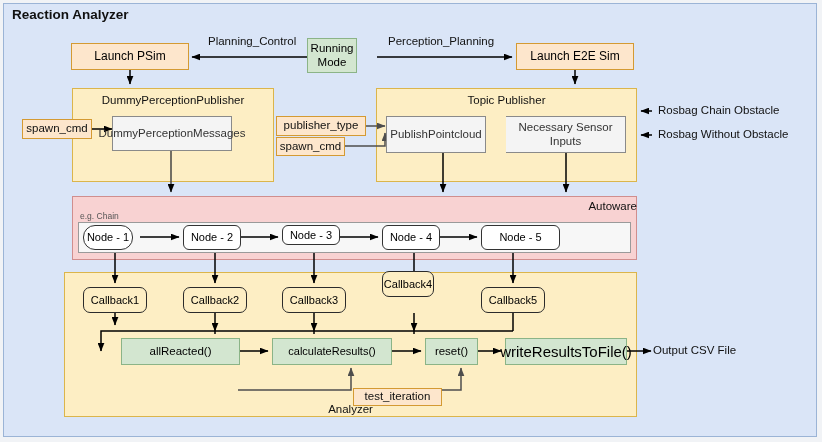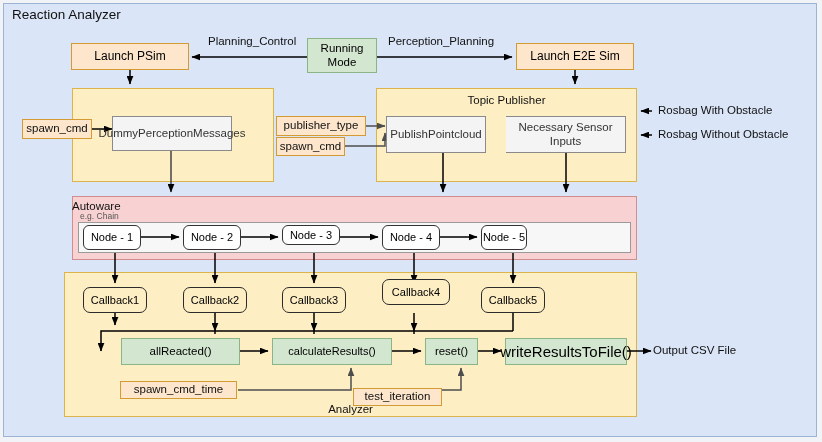--- a/index.html
+++ b/index.html
@@ -12,21 +12,21 @@
   #canvas{
     position:relative;
     width:822px;height:442px;
   }
   .frame{
     position:absolute;left:3px;top:3px;width:814px;height:434px;
     background:#dae5f7;border:1px solid #9bb4d6;box-sizing:border-box;
   }
   .title{
     position:absolute;left:12px;top:7px;
-    font-size:13.5px;font-weight:normal;color:#111;white-space:nowrap;
+    font-size:13.5px;font-weight:bold;color:#111;white-space:nowrap;
   }
   .box{position:absolute;box-sizing:border-box;display:flex;align-items:center;justify-content:center;text-align:center;line-height:1.15;}
   
   .orange-strong{background:#fde6cc;border:1.6px solid #d49a33;}
   .cream{background:#fdeec4;border:1.3px solid #dbb54b;}
   .green{background:#d3e6d0;border:1.3px solid #8bb487;}
   .pink{background:#f8d2d2;border:1.3px solid #d08e8e;}
   .grey{background:#f4f4f4;border:1.3px solid #8a8a8a;}
   .greyl{background:#f7f7f7;border:1.3px solid #9a9a9a;}
   .param{background:#fde6cc;border:1.3px solid #d49a33;font-size:11.5px;color:#111;justify-content:center;}
@@ -40,26 +40,27 @@
 </head>
 <body>
 
 <div id="canvas">
 
   <div class="frame"></div>
 
   <div class="title">Reaction Analyzer</div>
 
   <div class="box cream" style="left:72px;top:88px;width:202px;height:94px;"></div>
+  <div class="ctr-title" style="left:72px;top:94px;width:202px;text-align:center;">DummyPerceptionPublisher</div>
 
   <div class="box cream" style="left:376px;top:88px;width:261px;height:94px;"></div>
   <div class="ctr-title" style="left:376px;top:94px;width:261px;text-align:center;">Topic Publisher</div>
 
   <div class="box pink" style="left:72px;top:196px;width:565px;height:64px;"></div>
-  <div class="ctr-title" style="left:72px;top:200px;width:565px;text-align:left;">Autoware</div>
+  <div class="ctr-title" style="left:72px;top:200px;width:565px;text-align:right;">Autoware</div>
   <div class="small-note" style="left:80px;top:211px;">e.g. Chain</div>
   <div class="box greyl" style="left:78px;top:222px;width:553px;height:31px;"></div>
 
   <div class="box cream" style="left:64px;top:272px;width:573px;height:145px;"></div>
   <div class="ctr-title" style="left:64px;top:403px;width:573px;text-align:center;">Analyzer</div>
 
   <svg class="edges">
     <defs>
       <marker id="ah" markerWidth="9" markerHeight="7" refX="8.4" refY="3.5" orient="auto" markerUnits="userSpaceOnUse">
         <path d="M0,0 L9,3.5 L0,7 z" fill="#000"></path>
@@ -123,21 +124,21 @@
       <path d="M345,146 L385,146 L385,133" marker-end="url(#ahg)"></path>
 
       <path d="M238,390 L351,390 L351,368" marker-end="url(#ahg)"></path>
 
       <path d="M442,390 L461,390 L461,368" marker-end="url(#ahg)"></path>
     </g>
   </svg>
 
   <div class="box orange-strong" style="left:71px;top:43px;width:118px;height:27px;font-size:12px;">Launch PSim</div>
 
-  <div class="box green" style="left:307px;top:38px;width:70px;height:35px;font-size:11.5px;flex-direction:column;">
+  <div class="box green" style="left:307px;top:38px;width:50px;height:35px;font-size:11.5px;flex-direction:column;">
     <span>Running</span>
     <span>Mode</span>
   </div>
 
   <div class="box orange-strong" style="left:516px;top:43px;width:118px;height:27px;font-size:12px;">Launch E2E Sim</div>
 
   <div class="lbl" style="left:208px;top:35px;">Planning_Control</div>
   <div class="lbl" style="left:388px;top:35px;">Perception_Planning</div>
 
   <div class="box grey" style="left:112px;top:116px;width:120px;height:35px;font-size:11.5px;flex-direction:row;color:#333;">
@@ -148,38 +149,37 @@
   <div class="box grey" style="left:386px;top:116px;width:100px;height:37px;font-size:11.5px;color:#333;">PublishPointcloud</div>
   <div class="box grey" style="left:506px;top:116px;width:120px;height:37px;font-size:11.5px;flex-direction:column;color:#333;border-left:none;">
     <span>Necessary Sensor</span>
     <span>Inputs</span>
   </div>
 
   <div class="box param" style="left:22px;top:119px;width:70px;height:20px;">spawn_cmd</div>
   <div class="box param" style="left:276px;top:116px;width:90px;height:20px;">publisher_type</div>
   <div class="box param" style="left:276px;top:137px;width:69px;height:19px;">spawn_cmd</div>
 
-  <div class="lbl" style="left:658px;top:104px;">Rosbag With Obstacle</div>
+  <div class="lbl" style="left:658px;top:104px;">Rosbag Chain Obstacle</div>
   <div class="lbl" style="left:658px;top:128px;">Rosbag Without Obstacle</div>
 
-  <div class="box node" style="left:83px;top:225px;width:58px;height:25px;">Node - 1</div>
+  <div class="box node" style="left:83px;top:225px;width:50px;height:25px;border-radius:12px;">Node - 1</div>
   <div class="box node" style="left:183px;top:225px;width:58px;height:25px;">Node - 2</div>
   <div class="box node" style="left:282px;top:225px;width:58px;height:20px;">Node - 3</div>
   <div class="box node" style="left:382px;top:225px;width:58px;height:25px;">Node - 4</div>
-  <div class="box node" style="left:481px;top:225px;width:46px;height:25px;">Node - 5</div>
+  <div class="box node" style="left:481px;top:225px;width:79px;height:25px;">Node - 5</div>
 
   <div class="box cb" style="left:83px;top:287px;width:64px;height:26px;">Callback1</div>
   <div class="box cb" style="left:183px;top:287px;width:64px;height:26px;">Callback2</div>
   <div class="box cb" style="left:282px;top:287px;width:64px;height:26px;">Callback3</div>
-  <div class="box cb" style="left:382px;top:279px;width:68px;height:26px;">Callback4</div>
+  <div class="box cb" style="left:382px;top:271px;width:52px;height:26px;">Callback4</div>
   <div class="box cb" style="left:481px;top:287px;width:64px;height:26px;">Callback5</div>
 
   <div class="box green" style="left:121px;top:338px;width:119px;height:27px;font-size:11.5px;">allReacted()</div>
   <div class="box green" style="left:272px;top:338px;width:120px;height:27px;font-size:11px;">calculateResults()</div>
   <div class="box green" style="left:425px;top:338px;width:53px;height:27px;font-size:11.5px;">reset()</div>
   <div class="box green" style="left:505px;top:338px;width:122px;height:27px;font-size:15px;">writeResultsToFile()</div>
 
-  <div class="box param" style="left:120px;top:381px;width:117px;height:18px;">spawn_cmd_time</div>
   <div class="box param" style="left:353px;top:381px;width:89px;height:18px;margin-top:7px;">test_iteration</div>
 
   <div class="lbl" style="left:653px;top:344px;">Output CSV File</div>
 
 </div>
 
 </body></html>

